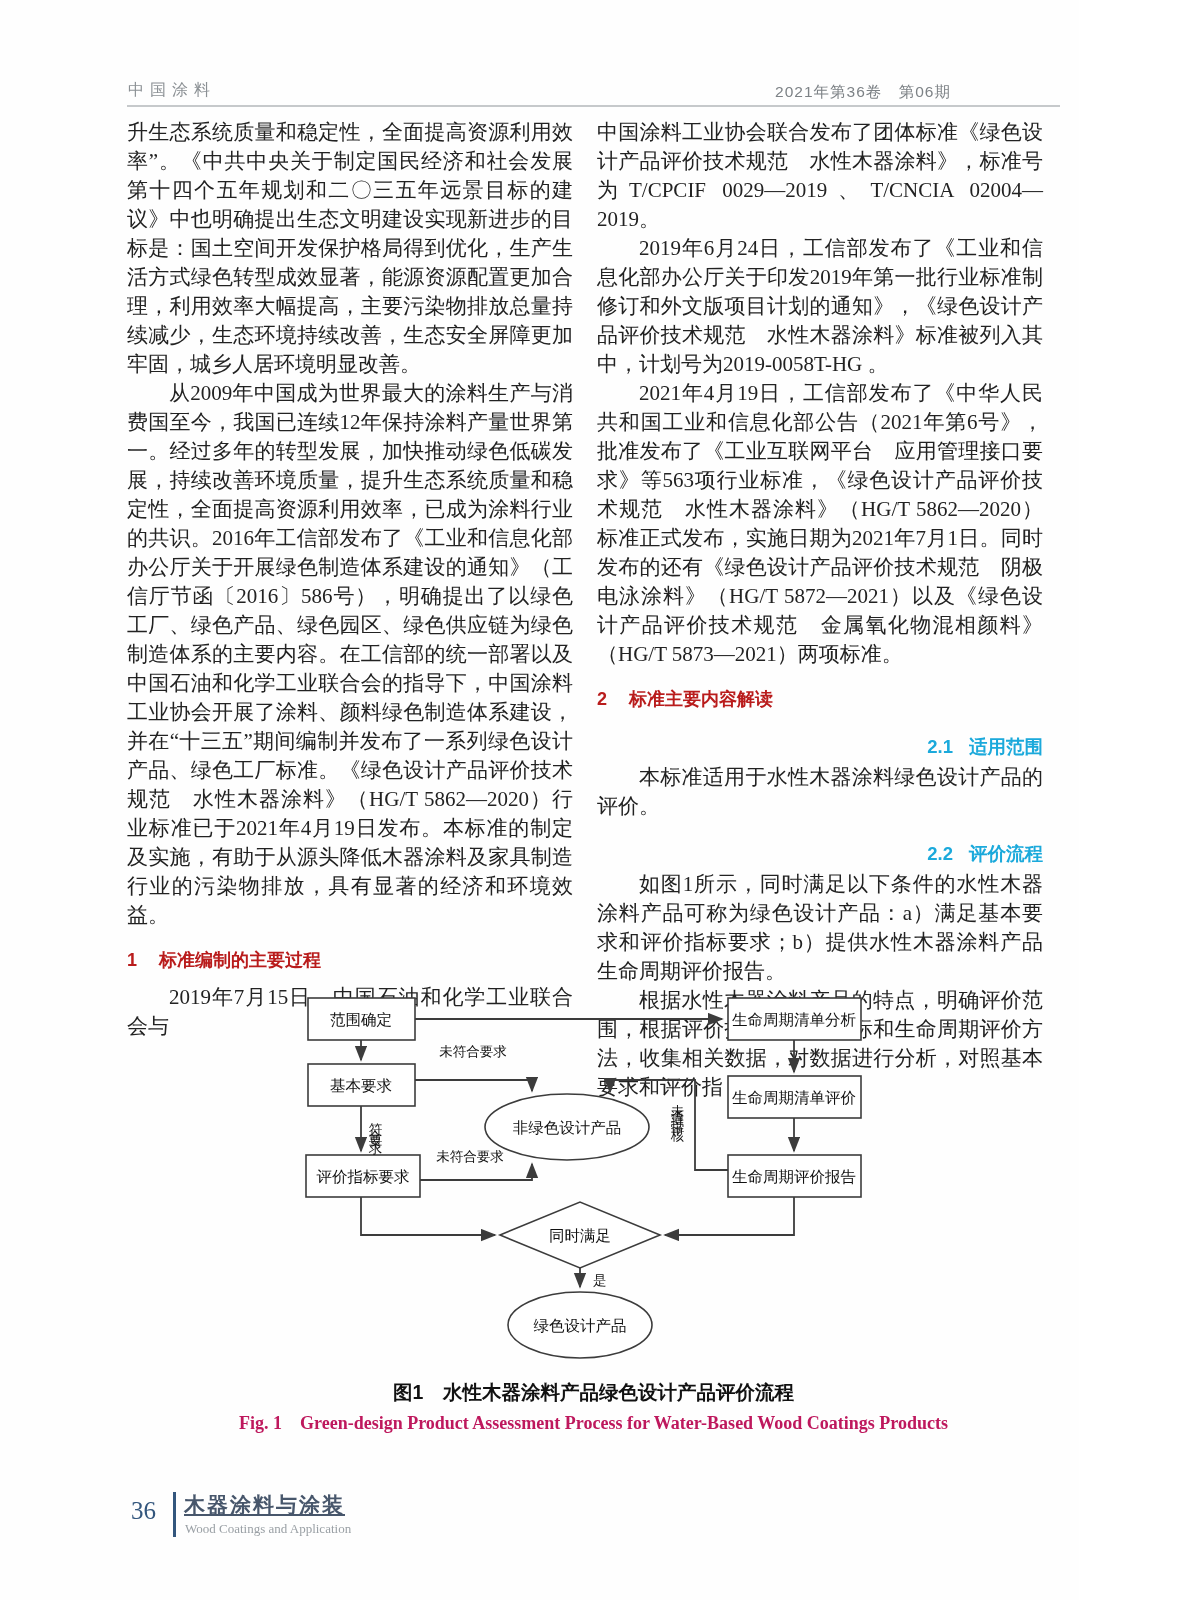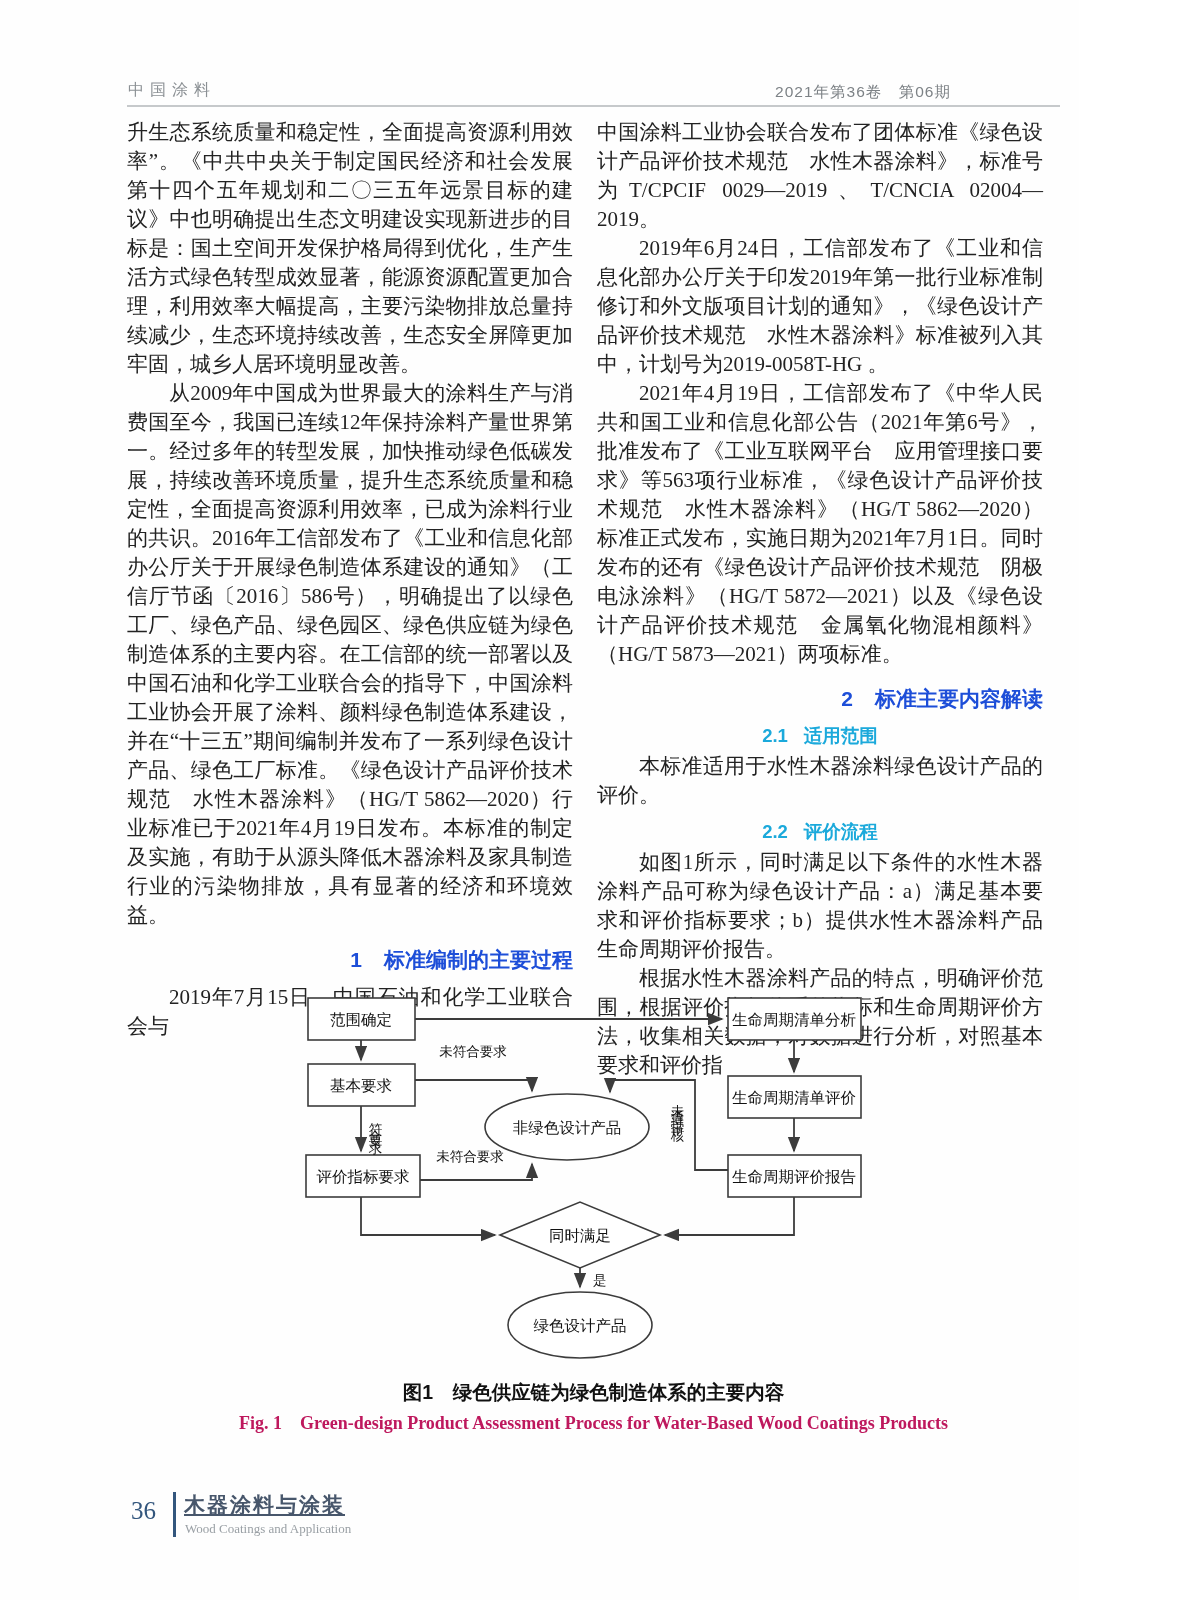--- a/index.html
+++ b/index.html
@@ -13,23 +13,23 @@
   .hdr-issue { position:absolute; right:128px; top:82px; font-size:15.5px; color:#7d8286;
     letter-spacing:1px; font-family:"Liberation Sans",sans-serif; }
   .hdr-rule { position:absolute; left:127px; top:105px; width:933px; height:2px; background:#c6c9cb; }
   
   .col { position:absolute; top:118px; width:446px; text-align:justify; }
   .col-left  { left:127px; }
   .col-right { left:597px; }
   .col p { margin:0; font-size:21px; line-height:29px; }
   .indent { text-indent:2em; }
   h2.sec { margin:15px 0 8px 0; font-family:"Liberation Sans",sans-serif; font-weight:bold;
-    font-size:21px; line-height:30px; color:#1d4ed8; text-align:right; }
-  h3.subsec { margin:9px 0 4px 0; font-family:"Liberation Sans",sans-serif; font-weight:bold;
-    font-size:18.5px; line-height:25px; color:#1ba9db; text-align:center; }
+    font-size:18px; line-height:30px; color:#b91c1c; text-align:left; }
+  h3.subsec { margin:20px 0 4px 0; font-family:"Liberation Sans",sans-serif; font-weight:bold;
+    font-size:18.5px; line-height:25px; color:#1ba9db; text-align:right; }
   .sec-num { display:inline-block; margin-right:22px; }
   .subsec-num { display:inline-block; margin-right:16px; }
   
   .fig-svg { position:absolute; left:280px; top:980px; }
   .fc-node-text { font:15.5px "Liberation Serif","DejaVu Serif",serif; fill:#111; }
   .fc-label { font:13.5px "Liberation Serif","DejaVu Serif",serif; fill:#111; }
   .fc-shape { fill:#ffffff; stroke:#3c3c3c; stroke-width:1.6; }
   .fc-line { fill:none; stroke:#3c3c3c; stroke-width:1.8; }
   .vlabel { position:absolute; writing-mode:vertical-rl; font-size:13.5px; line-height:19px;
     color:#111; letter-spacing:6px; }
@@ -119,21 +119,21 @@
     <text class="fc-node-text" x="300" y="351" text-anchor="middle">绿色设计产品</text>
 
     <text class="fc-label" x="193" y="76" text-anchor="middle">未符合要求</text>
     <text class="fc-label" x="190" y="181" text-anchor="middle">未符合要求</text>
     <text class="fc-label" x="313" y="305" text-anchor="start">是</text>
   </svg>
 
   <div class="vlabel" style="left:366px; top:1112px;">符合要求</div>
   <div class="vlabel" style="left:668px; top:1093px;">未通过审核</div>
 
-  <div class="cap-zh">图1　绿色供应链为绿色制造体系的主要内容</div>
+  <div class="cap-zh">图1　水性木器涂料产品绿色设计产品评价流程</div>
   <div class="cap-en">Fig. 1　Green-design Product Assessment Process for Water-Based Wood Coatings Products</div>
 
   <div class="ft-num">36</div>
   <div class="ft-bar"></div>
   <div class="ft-cn">木器涂料与涂装</div>
   <div class="ft-en">Wood Coatings and Application</div>
 
 </div>
 
 </body></html>

